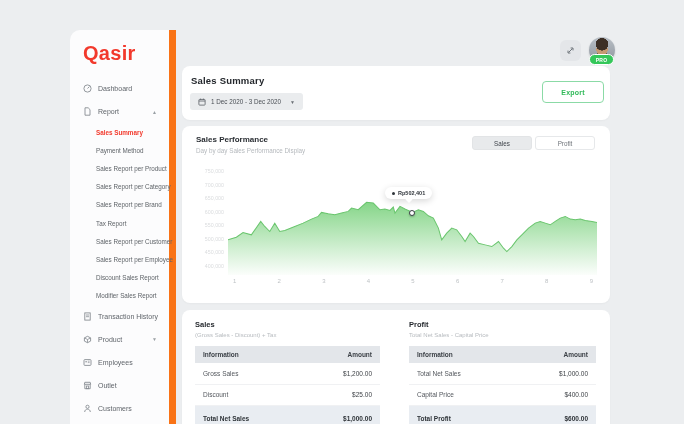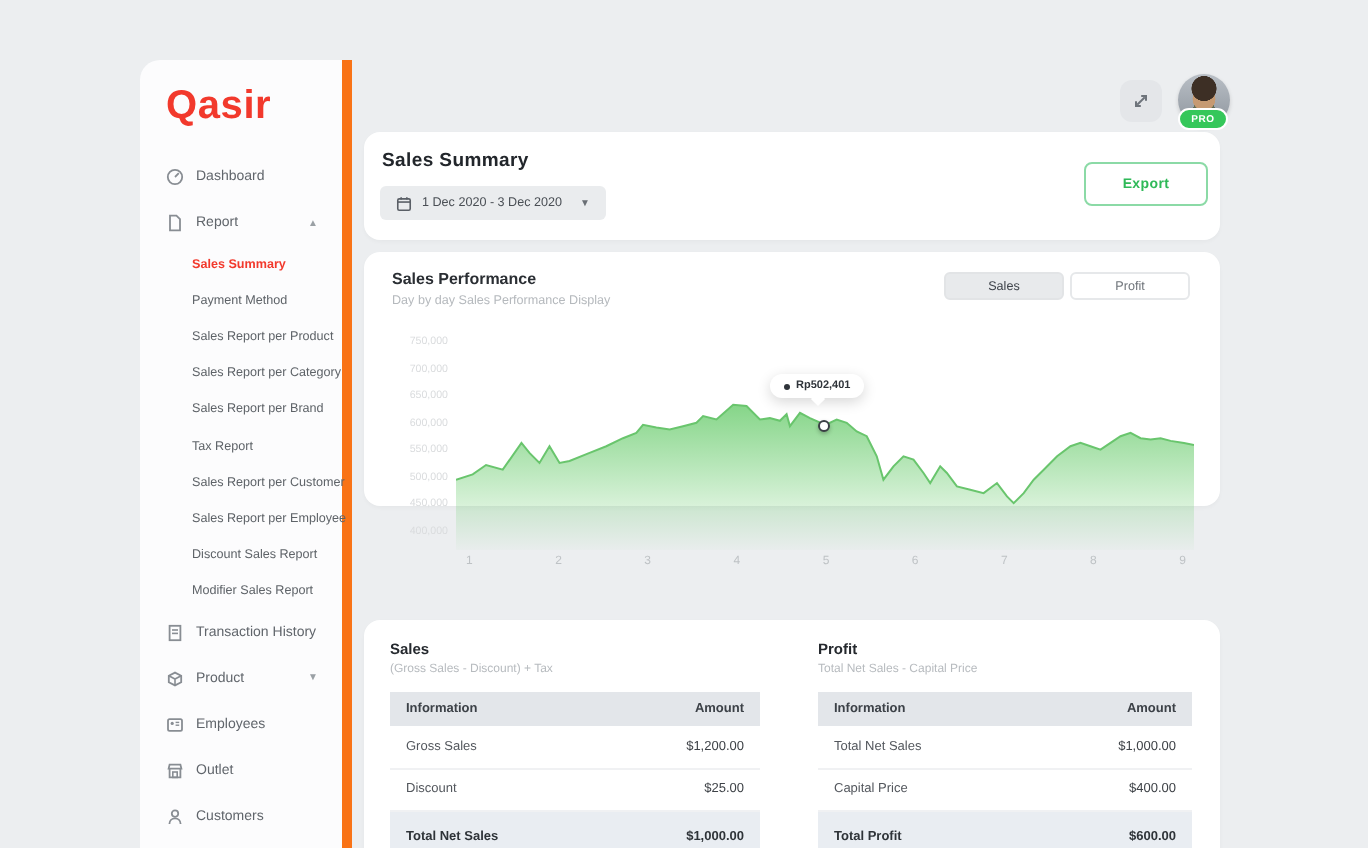--- a/index.html
+++ b/index.html
@@ -11,33 +11,33 @@
   .avatar { position:absolute; left:589px; top:37px; width:26px; height:26px; border-radius:50%; cursor:pointer;
     background:
       radial-gradient(circle at 50% 28%, #3d2f25 0 27%, rgba(0,0,0,0) 28%),
       radial-gradient(circle at 50% 48%, #c69a72 0 30%, rgba(0,0,0,0) 31%),
       radial-gradient(ellipse at 50% 100%, #5f6a52 0 38%, rgba(0,0,0,0) 39%),
       linear-gradient(180deg,#b9bfc6 0%, #8e959d 100%);
     box-shadow:0 1px 2px rgba(0,0,0,.15); }
   .pro { position:absolute; left:589px; top:54px; width:25px; height:11px; background:#35C75A; border:1px solid #fff; border-radius:6px; color:#fff; font-size:5px; font-weight:bold; display:flex; align-items:center; justify-content:center; letter-spacing:.3px; }
 
   
-  .sidebar { position:absolute; left:70px; top:30px; width:106px; bottom:0; background:#FCFCFD; border-right:5px solid #f97316; border-top-left-radius:10px; }
+  .sidebar { position:absolute; left:70px; top:30px; width:106px; bottom:0; background:#FCFCFD; border-right:7px solid #f97316; border-top-left-radius:10px; }
   .logo { margin:12px 0 0 13px; font-size:20px; font-weight:bold; color:#F2392C; letter-spacing:.3px; }
   .nav { position:absolute; top:47px; left:0; right:0; }
   .side-item { height:23px; display:flex; align-items:center; gap:6px; padding-left:13px; font-size:7px; color:#60656B; cursor:pointer; position:relative; white-space:nowrap; }
   .side-item svg { flex:0 0 auto; }
   .side-sub { height:18.2px; display:flex; align-items:center; padding-left:26px; font-size:6.3px; color:#5E6368; cursor:pointer; white-space:nowrap; }
   .side-sub.active { color:#F2392C; font-weight:bold; }
   .caret { position:absolute; right:12px; font-size:5px; color:#9AA0A5; }
 
   
   .card { position:absolute; left:182px; width:428px; background:#fff; border-radius:8px; box-shadow:0 1px 2px rgba(17,24,39,.03); }
   .card-header { top:66px; height:54px; }
-  .card-chart  { top:126px; height:127px; }
+  .card-chart  { top:126px; height:177px; }
   .card-tables { top:310px; height:122px; border-radius:8px 8px 0 0; }
 
   
   .page-title { position:absolute; left:9px; top:9px; font-size:9.5px; font-weight:bold; color:#22262B; letter-spacing:.2px; }
   .date-chip { position:absolute; left:8px; top:27px; height:17px; background:#EAECEE; border-radius:3px; display:flex; align-items:center; gap:5px; padding:0 8px; cursor:pointer; }
   .date-chip .txt { font-size:6.3px; color:#4A4F55; }
   .date-chip .caret-d { font-size:5px; color:#6A6F75; margin-left:4px; }
   .export-btn { position:absolute; right:6px; top:15px; width:62px; height:22px; background:#fff; border:1px solid #8BDAA6; border-radius:4px; color:#2FB958; font-size:7px; font-weight:bold; display:flex; align-items:center; justify-content:center; cursor:pointer; letter-spacing:.2px; }
 
   

